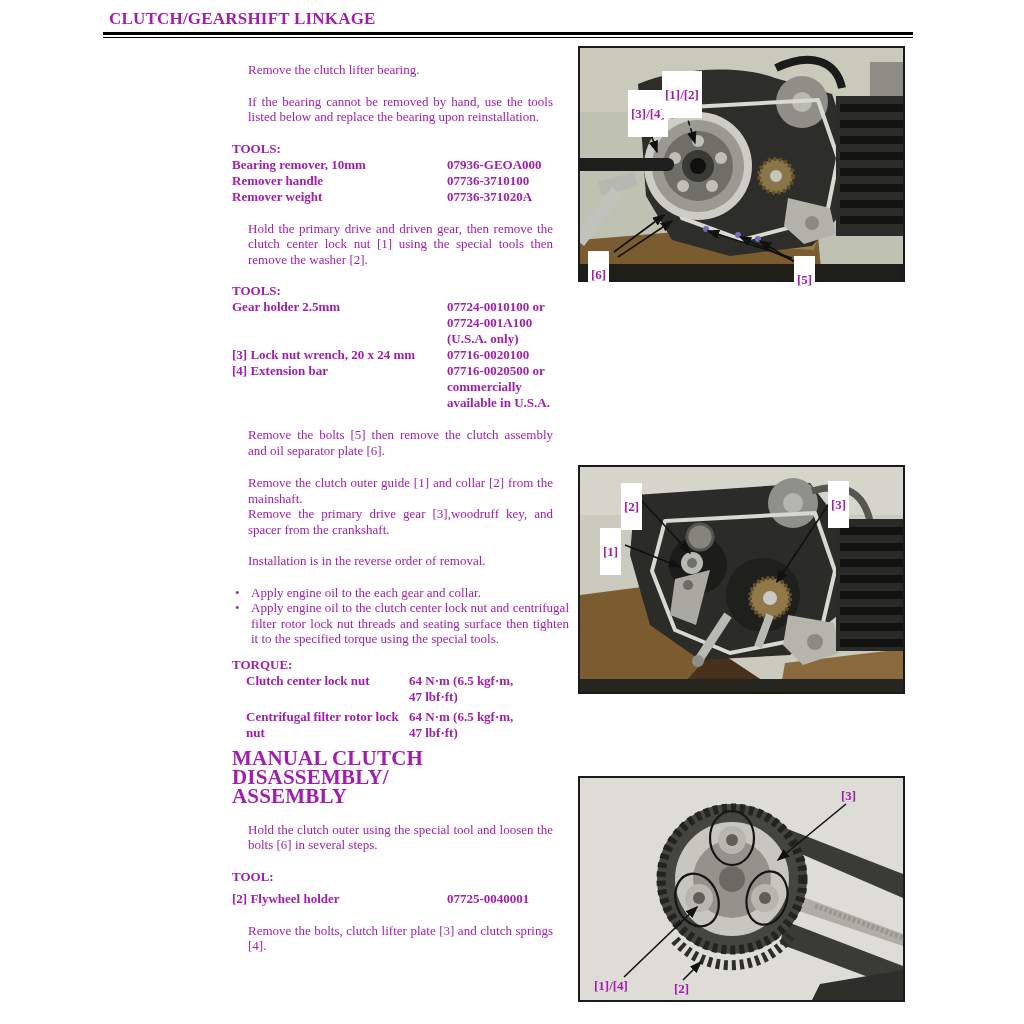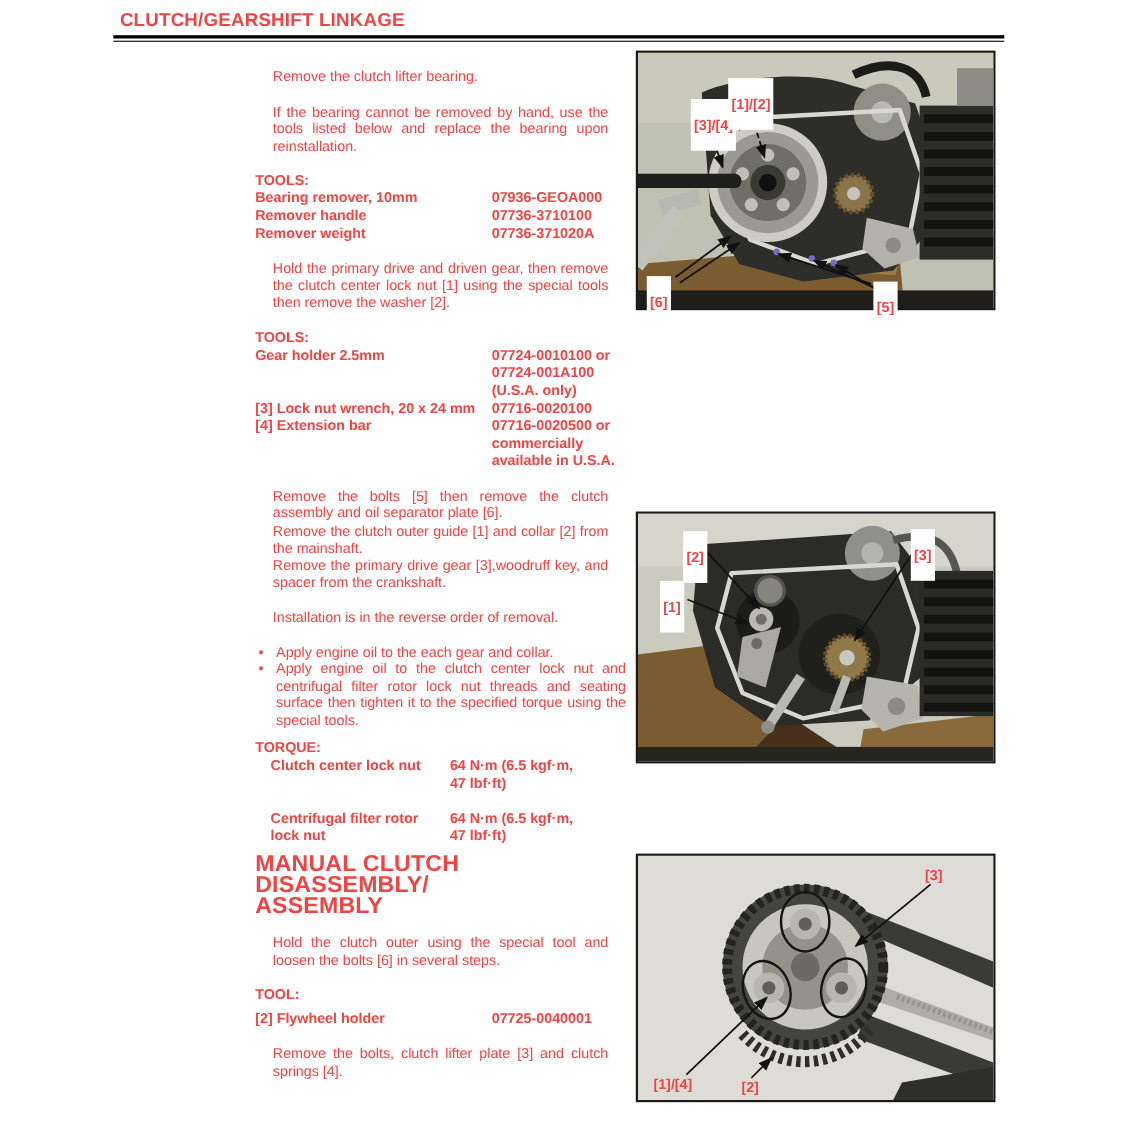--- a/index.html
+++ b/index.html
@@ -1,35 +1,35 @@
 <!DOCTYPE html>
 <html><head>
 <meta charset="utf-8">
 <style>
   html,body { margin:0; padding:0; background:#ffffff; }
   #page {
     position:relative; width:913px; height:1024px; background:#fff;
-    font-family:Liberation Sans, sans-serif; color:#ef4444; overflow:hidden;
+    font-family:Liberation Serif, serif; color:#a21caf; overflow:hidden;
   }
   .h1 {
     position:absolute; left:109px; top:9px;
     font-size:17px; font-weight:bold; letter-spacing:.2px; white-space:nowrap;
   }
   .rule { position:absolute; left:103px; top:32px; width:814px; height:3px; background:#000; }
   .rule2 { position:absolute; left:103px; top:37px; width:814px; height:1px; background:#000; }
 
   .col { position:absolute; left:232px; width:337px; font-size:13px; line-height:15.5px; }
   .col p { margin:16px; text-align:justify; }
   .pre { white-space:pre-line; }
 
   .tbl { display:grid; grid-template-columns:215px 1fr; font-weight:bold; line-height:16px; }
   .tbl .num { white-space:pre-line; }
   .tbl-heading { font-weight:bold; line-height:16px; }
 
-  .torque-tbl { display:grid; grid-template-columns:163px 1fr; font-weight:bold; line-height:16px; margin-left:14px; row-gap:16px; }
+  .torque-tbl { display:grid; grid-template-columns:163px 1fr; font-weight:bold; line-height:16px; margin-left:14px; row-gap:4px; }
   .torque-tbl .num { white-space:pre-line; }
 
   .h2 {
     font-size:21px; font-weight:bold; line-height:19px; white-space:pre-line;
     letter-spacing:.2px;
   }
 
   .bullet-row { display:flex; }
   .bullet-row .bm { width:16px; flex:none; padding-left:3px; }
   .bullet-row .bt { flex:1; text-align:justify; }

